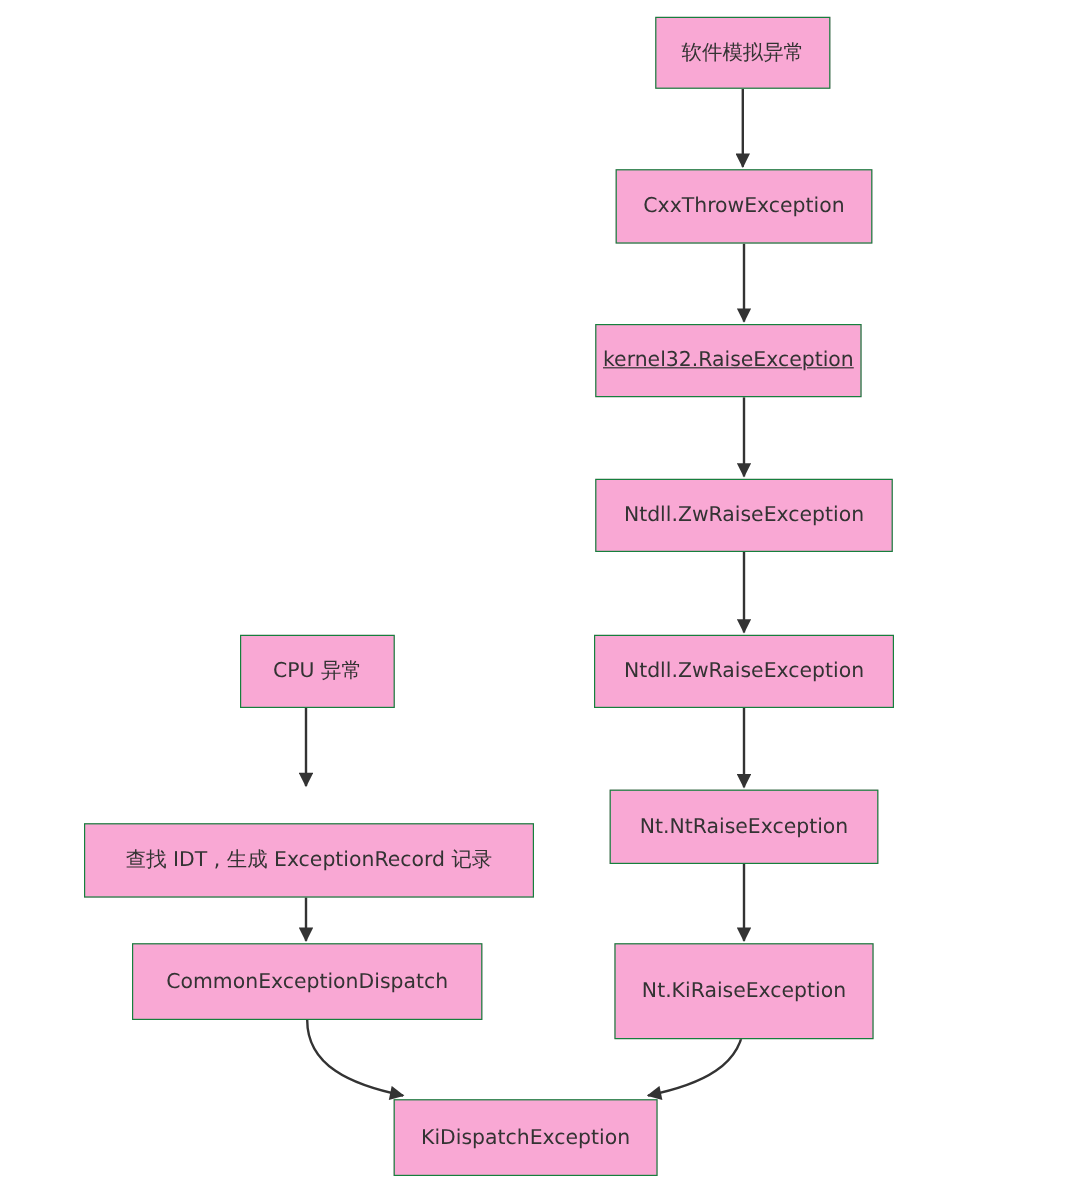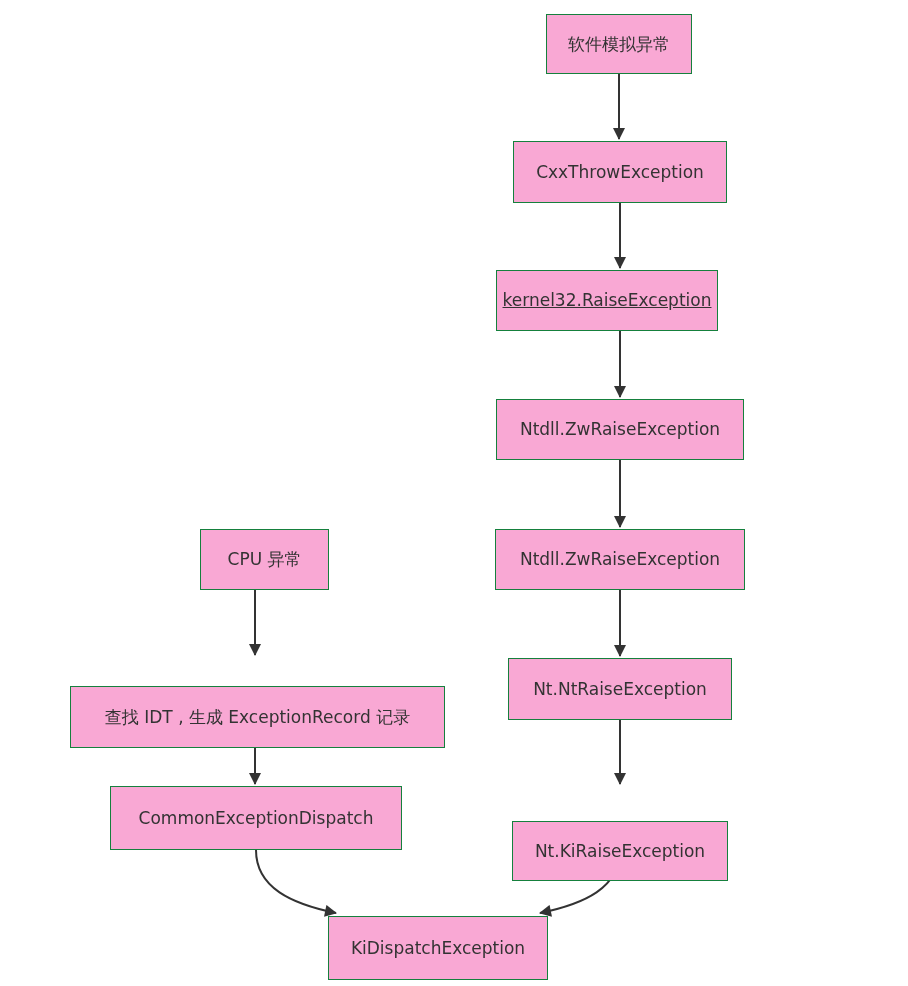--- a/index.html
+++ b/index.html
@@ -35,21 +35,21 @@
     justify-content: center;
     text-align: center;
     white-space: nowrap;
   }
   .n-soft       { left: 546px; top: 14px;  width: 146px; height: 60px; }
   .n-cxx        { left: 513px; top: 141px; width: 214px; height: 62px; text-align: right; }
   .n-kernel32   { left: 496px; top: 270px; width: 222px; height: 61px; text-decoration: underline; }
   .n-rtl        { left: 496px; top: 399px; width: 248px; height: 61px; }
   .n-zw         { left: 495px; top: 529px; width: 250px; height: 61px; justify-content: center; }
   .n-ntraise    { left: 508px; top: 658px; width: 224px; height: 62px; }
-  .n-kiraise    { left: 512px; top: 786px; width: 216px; height: 60px; margin-top: 35px; }
+  .n-kiraise    { left: 512px; top: 786px; width: 216px; height: 80px; }
   .n-cpu        { left: 200px; top: 529px; width: 129px; height: 61px; }
   .n-idt        { left: 70px;  top: 686px; width: 375px; height: 62px; }
   .n-common     { left: 110px; top: 786px; width: 292px; height: 64px; }
   .n-kidispatch { left: 328px; top: 916px; width: 220px; height: 64px; }
 </style>
 </head>
 <body>
 
 <div class="canvas">
 

